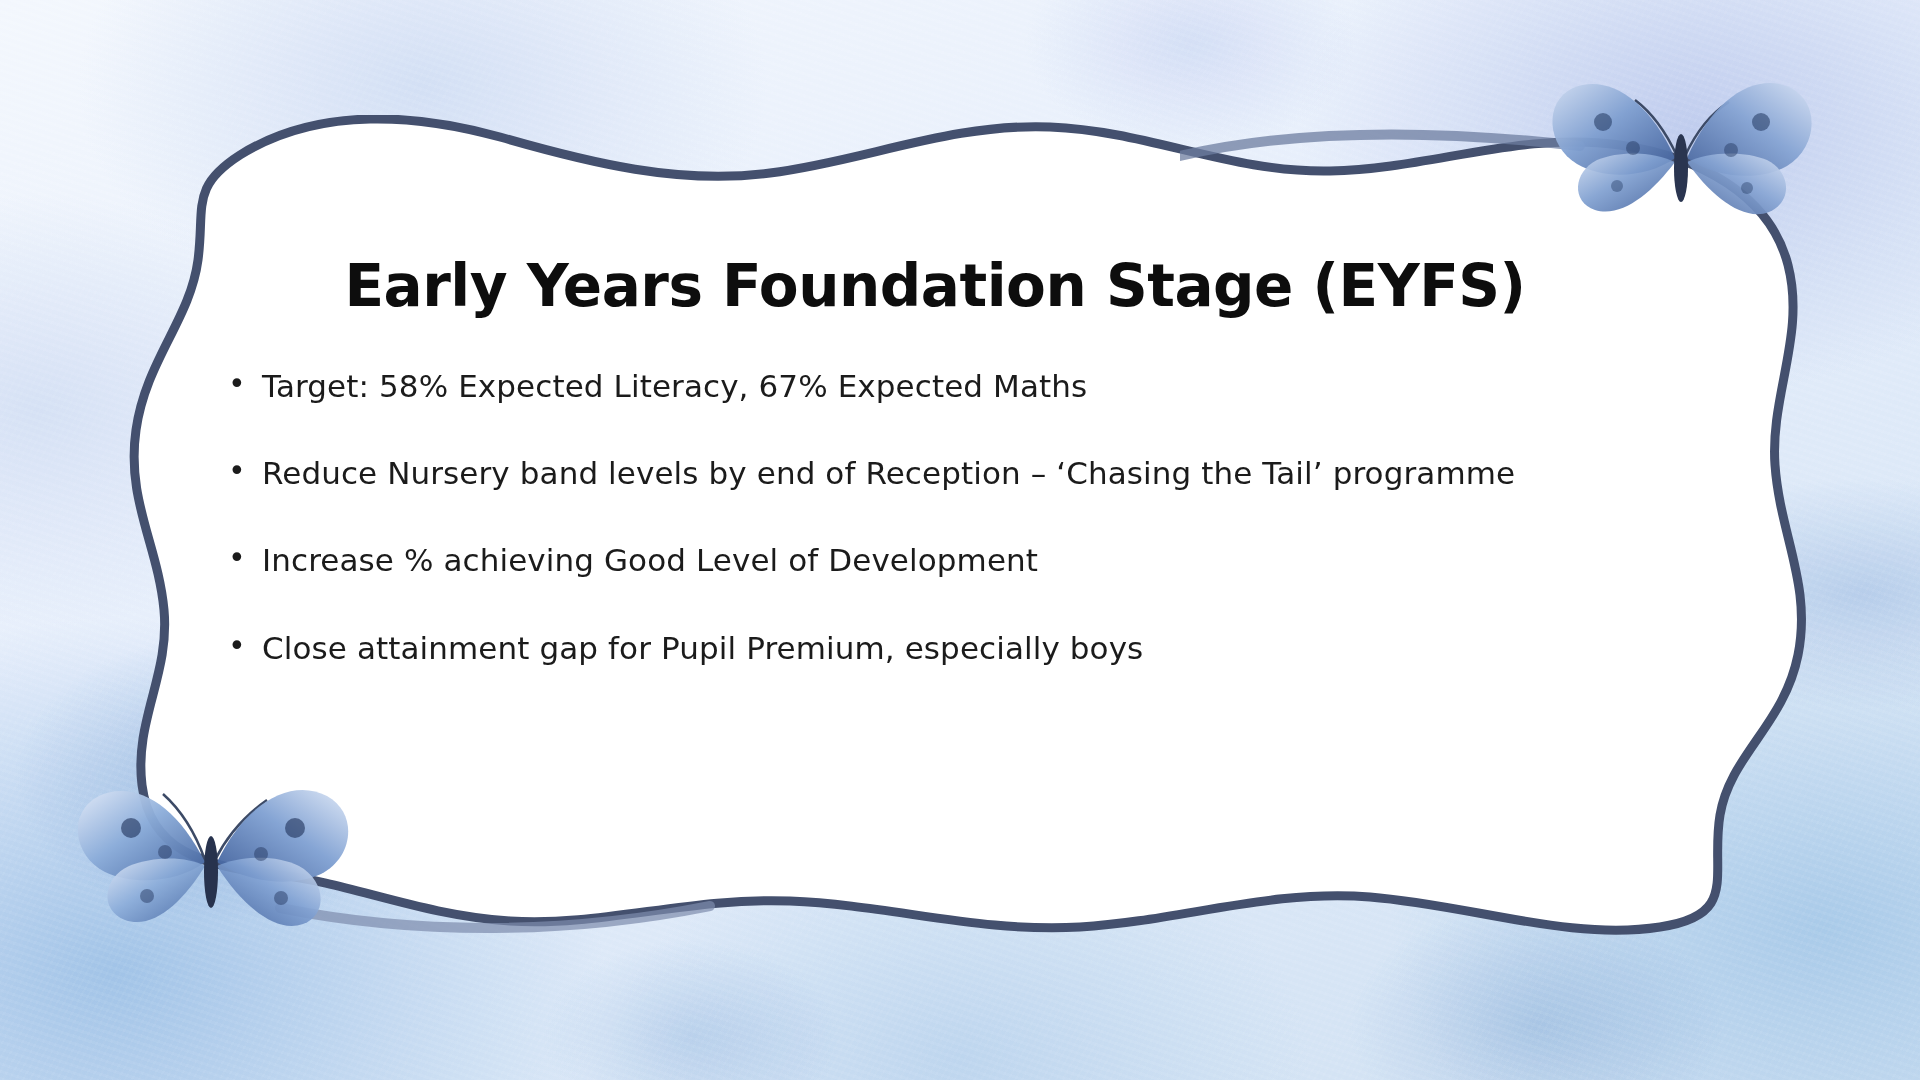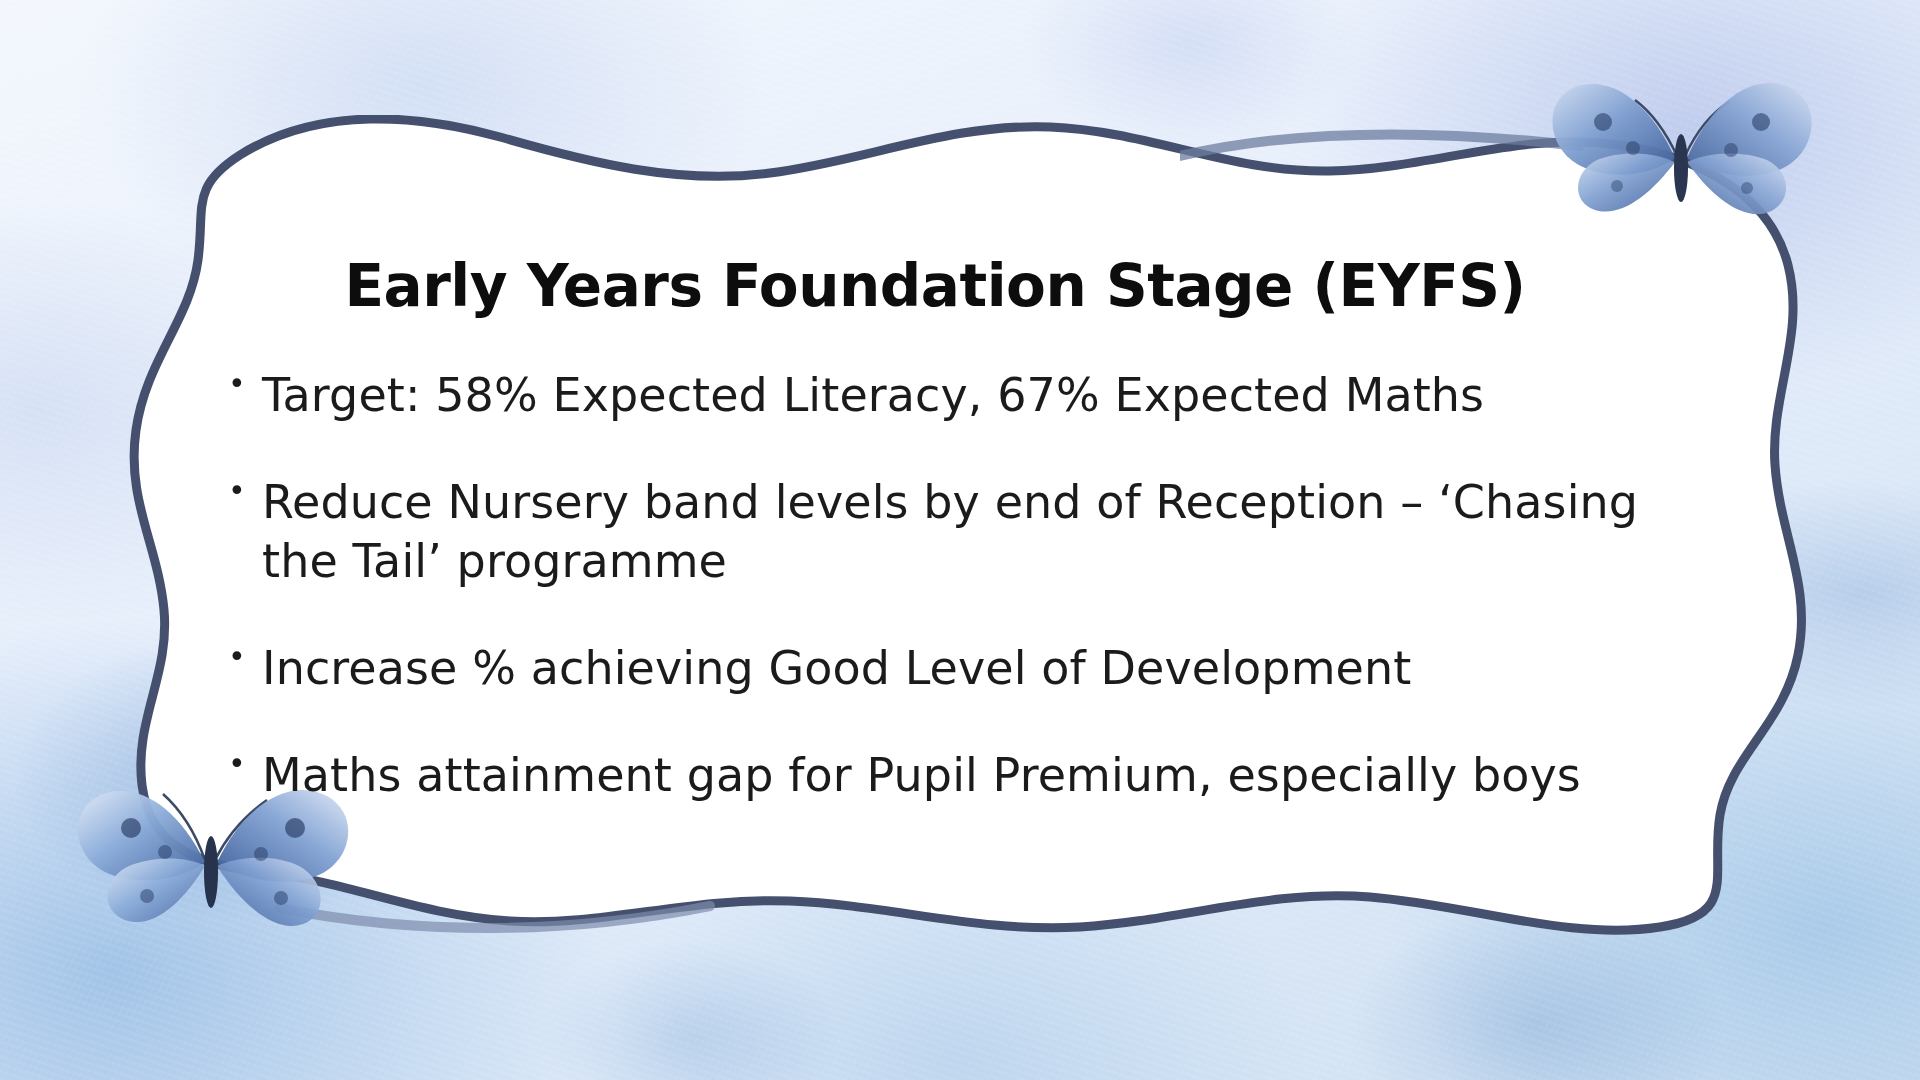--- a/index.html
+++ b/index.html
@@ -80,21 +80,21 @@
     line-height: 1.1;
   }
   ul.bullets {
     list-style: none;
     margin: 0;
     padding: 0 0 0 10px;
   }
   ul.bullets li {
     position: relative;
     font-family: "DejaVu Sans", sans-serif;
-    font-size: 46px;
+    font-size: 31px;
     line-height: 1.30;
     color: #1b1b1b;
     padding-left: 42px;
     margin-bottom: 12px;
     letter-spacing: .1px;
     margin-top: 47px;
   }
   ul.bullets li::before {
     content: "\2022";
     position: absolute;
@@ -215,17 +215,17 @@
     <circle cx="226" cy="138" r="7" fill="#1e3158" opacity=".45"></circle>
     <ellipse cx="156" cy="112" rx="7" ry="36" fill="#27324d"></ellipse>
   </svg>
 
   <div class="content">
     <h1 class="slide-title">Early Years Foundation Stage (EYFS)</h1>
     <ul class="bullets">
       <li>Target: 58% Expected Literacy, 67% Expected Maths</li>
       <li>Reduce Nursery band levels by end of Reception – ‘Chasing the Tail’ programme</li>
       <li>Increase % achieving Good Level of Development</li>
-      <li>Maths attainment gap for Pupil Premium, especially boys</li>
+      <li>Close attainment gap for Pupil Premium, especially boys</li>
     </ul>
   </div>
 
 </div>
 
 </body></html>

